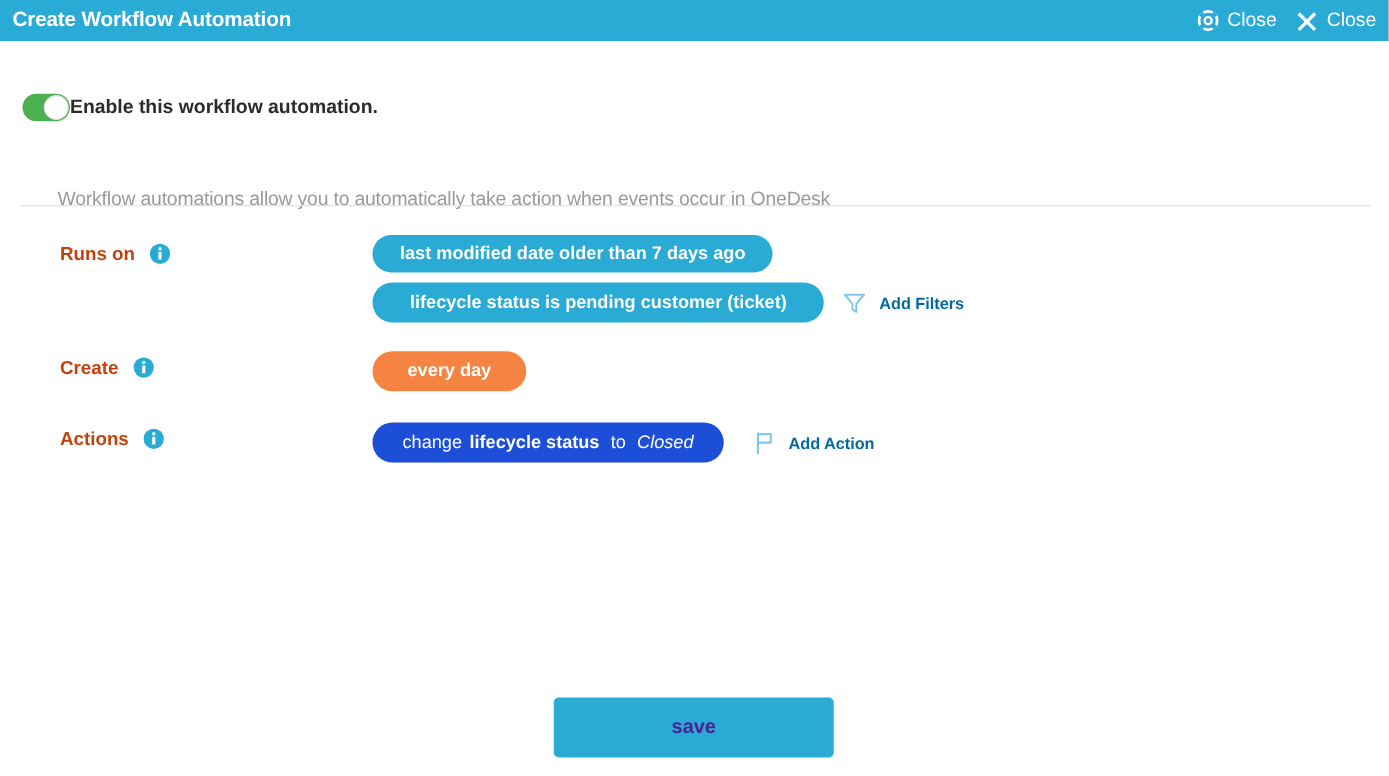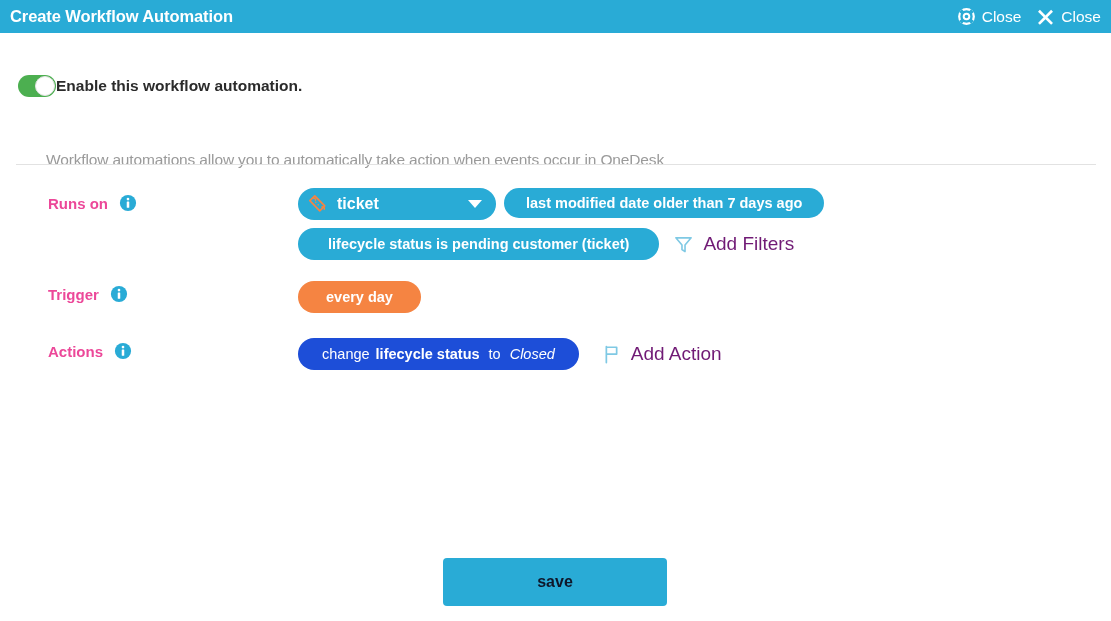--- a/index.html
+++ b/index.html
@@ -120,21 +120,21 @@
   .row-label-wrap {
     position: absolute;
     left: 48px;
     display: flex;
     align-items: center;
     gap: 11px;
   }
   .row-label {
     font-size: 15px;
     font-weight: bold;
-    color: #ec4899;
+    color: #c2410c;
   }
   .info-icon { cursor: pointer; display: block; }
 
   .row-content {
     position: absolute;
     left: 298px;
     display: flex;
     flex-wrap: wrap;
     align-items: flex-start;
     gap: 8px 8px;
@@ -191,42 +191,42 @@
   
   .add-link {
     display: inline-flex;
     align-items: center;
     gap: 9px;
     cursor: pointer;
     margin-left: 14px;
     height: 32px;
   }
   .add-link-label {
-    color: #701a75;
-    font-size: 19px;
-    font-weight: normal;
+    color: #0369a1;
+    font-size: 13px;
+    font-weight: bold;
   }
 
   .filters-group {
     display: flex;
     align-items: center;
     flex-wrap: nowrap;
   }
 
   
   .save-btn {
     position: absolute;
     left: 443px;
     top: 525px;
     width: 224px;
     height: 48px;
     border-radius: 4px;
     background: #29ABD6;
     border: none;
-    color: #0f172a;
+    color: #4c1d95;
     font-family: "Liberation Sans", sans-serif;
     font-size: 16px;
     font-weight: bold;
     cursor: pointer;
   }
 </style>
 </head>
 <body>
 
 <div class="titlebar">
@@ -280,33 +280,20 @@
         <svg class="icon-svg" width="18" height="18" viewBox="0 0 20 20">
           <circle cx="10" cy="10" r="9" fill="#29ABD6"></circle>
           <circle cx="10" cy="5.6" r="1.5" fill="#ffffff"></circle>
           <rect x="8.6" y="8.2" width="2.8" height="7" rx="0.6" fill="#ffffff"></rect>
         </svg>
       </span>
     </div>
 
     <div class="row-content">
 
-      <div class="pill pill-blue pill-type">
-        <span>
-          <svg class="icon-svg" width="22" height="22" viewBox="0 0 24 24">
-            <path d="M4.2 8.4 L9.6 3.2 L20.4 14 L15 19.4 Z" fill="none" stroke="#F58442" stroke-width="1.9" stroke-linejoin="round"></path>
-            <path d="M7.2 5.8 a2.1 2.1 0 0 1 2.9 2.9" fill="none" stroke="#F58442" stroke-width="1.6"></path>
-            <path d="M16.8 15.4 a2.1 2.1 0 0 1 2.9 2.9" fill="none" stroke="#F58442" stroke-width="1.6"></path>
-            <circle cx="10.6" cy="10.2" r="0.9" fill="#F58442"></circle>
-            <circle cx="13.3" cy="12.9" r="0.9" fill="#F58442"></circle>
-          </svg>
-        </span>
-        <span class="type-label">ticket</span>
-        <span class="caret"></span>
-      </div>
 
       <div class="pill pill-blue pill-filter-1">last modified date older than 7 days ago</div>
 
       <div class="filters-group">
         <div class="pill pill-blue pill-filter-2">lifecycle status is pending customer (ticket)</div>
 
         <div class="add-link">
           <span>
             <svg class="icon-svg" width="21" height="21" viewBox="0 0 22 22">
               <path d="M3 4 L19 4 L12.6 11.6 L12.6 18.4 L9.4 16.2 L9.4 11.6 Z" fill="none" stroke="#7FC9E4" stroke-width="1.7" stroke-linejoin="round"></path>
@@ -314,21 +301,21 @@
           </span>
           <span class="add-link-label">Add Filters</span>
         </div>
       </div>
 
     </div>
   </div>
 
   <div class="form-row row-trigger">
     <div class="row-label-wrap" style="top:4px;">
-      <span class="row-label">Trigger</span>
+      <span class="row-label">Create</span>
       <span class="info-icon">
         <svg class="icon-svg" width="18" height="18" viewBox="0 0 20 20">
           <circle cx="10" cy="10" r="9" fill="#29ABD6"></circle>
           <circle cx="10" cy="5.6" r="1.5" fill="#ffffff"></circle>
           <rect x="8.6" y="8.2" width="2.8" height="7" rx="0.6" fill="#ffffff"></rect>
         </svg>
       </span>
     </div>
 
     <div class="row-content">

